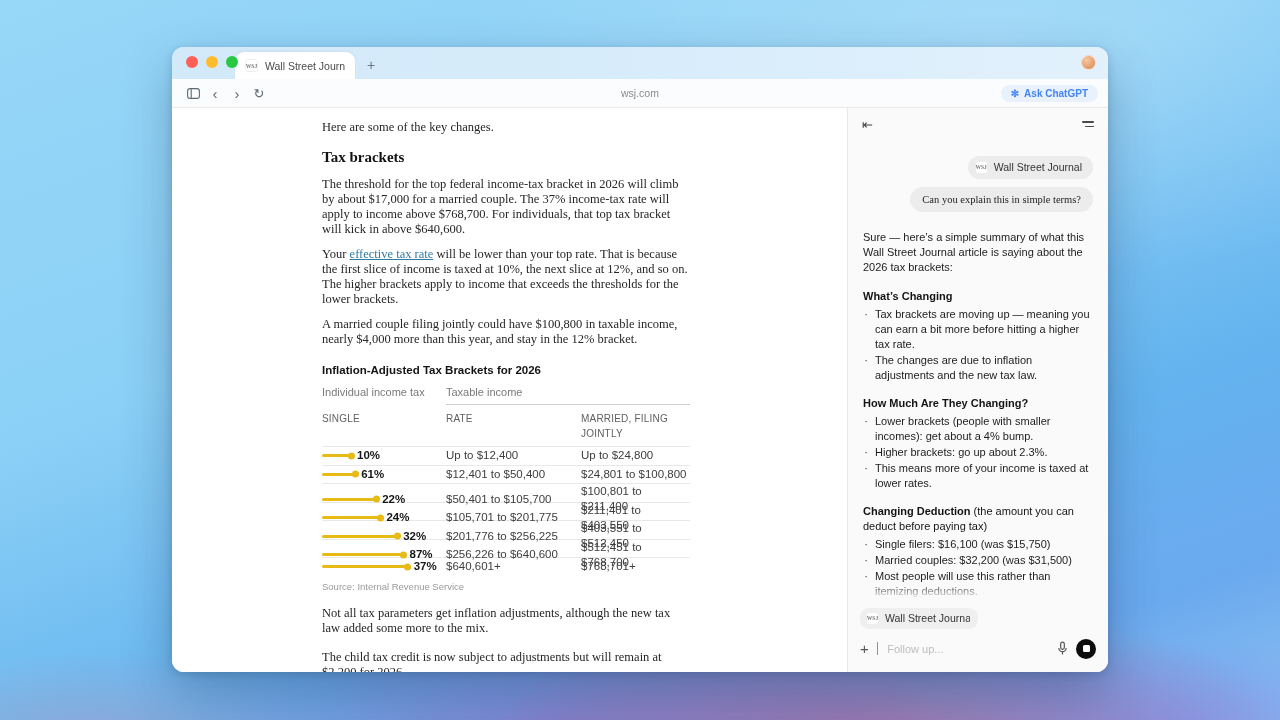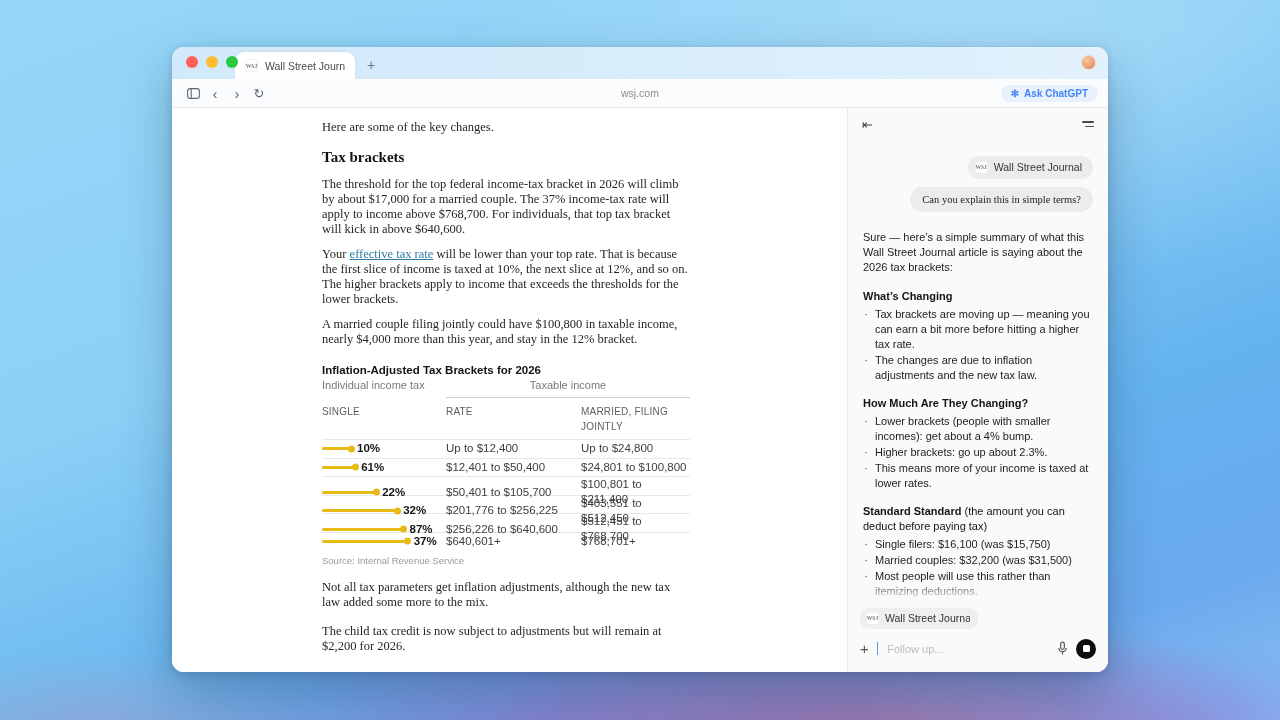--- a/index.html
+++ b/index.html
@@ -72,23 +72,23 @@
   .content { display:flex; height:564px; }
   .main { flex:1; background:#fff; overflow:hidden; }
   .article { width:368px; margin-left:150px; padding-top:12px;
     font-family:"Liberation Serif", serif; font-size:12.5px; line-height:15px; color:#262626; }
   .article p { margin:0 0 10px; }
   .article h3 { font-size:15px; line-height:18px; margin:13px 0 11px; color:#121212; }
   .article a { color:#2f7ba3; text-decoration:underline; }
 
   
   .tbl { font-family:"Liberation Sans", sans-serif; margin:16px 0 12px; }
-  .tbl-title { font-size:11.5px; font-weight:bold; color:#141414; }
+  .tbl-title { font-size:11.5px; font-weight:bold; color:#141414; margin-bottom:7px; }
   .tbl-groups { display:grid; grid-template-columns:124px 244px; font-size:11px; color:#7a7a7a; }
-  .tbl-groups .g-right { text-align:center; border-bottom:1px solid #cfcfcf; padding-bottom:4px; }
+  .tbl-groups .g-right { border-bottom:1px solid #cfcfcf; padding-bottom:4px; }
   .tbl-groups .g-left { padding-bottom:4px; }
   .tbl-head { display:grid; grid-template-columns:124px 135px 109px; font-size:10px;
     color:#5f5f5f; letter-spacing:.02em; padding:6px 0 5px; }
   .tbl-row { display:grid; grid-template-columns:124px 135px 109px; align-items:center;
     border-top:1px solid #e8e8e8; height:18.5px; font-size:11.5px; color:#3d3d3d; }
   .rate-cell { display:flex; align-items:center; gap:6px; }
   .bar { position:relative; height:3px; background:#e8ba16; border-radius:2px; flex:0 0 auto; }
   .bar::after { content:''; position:absolute; right:-3.5px; top:50%; transform:translateY(-50%);
     width:7px; height:7px; border-radius:50%; background:#e8ba16; }
   .rate-label { font-weight:bold; font-size:11.5px; color:#161616;text-align:center; }
@@ -211,20 +211,28 @@
           <div class="tbl-row">
             <span class="rate-cell">
                 <span class="bar" style="width: 54.2px; background: rgb(232, 186, 22);"></span>
                 <span class="rate-label">22%</span>
               </span>
             <span>$50,401 to $105,700</span>
             <span>$100,801 to $211,400</span>
           </div>
           <div class="tbl-row">
             <span class="rate-cell">
+                <span class="bar" style="width: 58.4px; background: rgb(232, 186, 22);"></span>
+                <span class="rate-label">24%</span>
+              </span>
+            <span>$105,701 to $201,775</span>
+            <span>$211,401 to $403,550</span>
+          </div>
+          <div class="tbl-row">
+            <span class="rate-cell">
                 <span class="bar" style="width: 75.2px; background: rgb(232, 186, 22);"></span>
                 <span class="rate-label">32%</span>
               </span>
             <span>$201,776 to $256,225</span>
             <span>$403,551 to $512,450</span>
           </div>
           <div class="tbl-row">
             <span class="rate-cell">
                 <span class="bar" style="width: 81.5px; background: rgb(232, 186, 22);"></span>
                 <span class="rate-label">87%</span>
@@ -290,21 +298,21 @@
           <li>
               <span class="dot">·</span>
               <span>Higher brackets: go up about 2.3%.</span>
             </li>
           <li>
               <span class="dot">·</span>
               <span>This means more of your income is taxed at lower rates.</span>
             </li>
         </ul>
 
-        <div class="sec-h"><span>Standard Standard</span><span class="note"> (the amount you can deduct before paying tax)</span></div>
+        <div class="sec-h"><span>Changing Deduction</span><span class="note"> (the amount you can deduct before paying tax)</span></div>
         <ul class="blist">
           <li>
               <span class="dot">·</span>
               <span>Single filers: $16,100 (was $15,750)</span>
             </li>
           <li>
               <span class="dot">·</span>
               <span>Married couples: $32,200 (was $31,500)</span>
             </li>
           <li>

